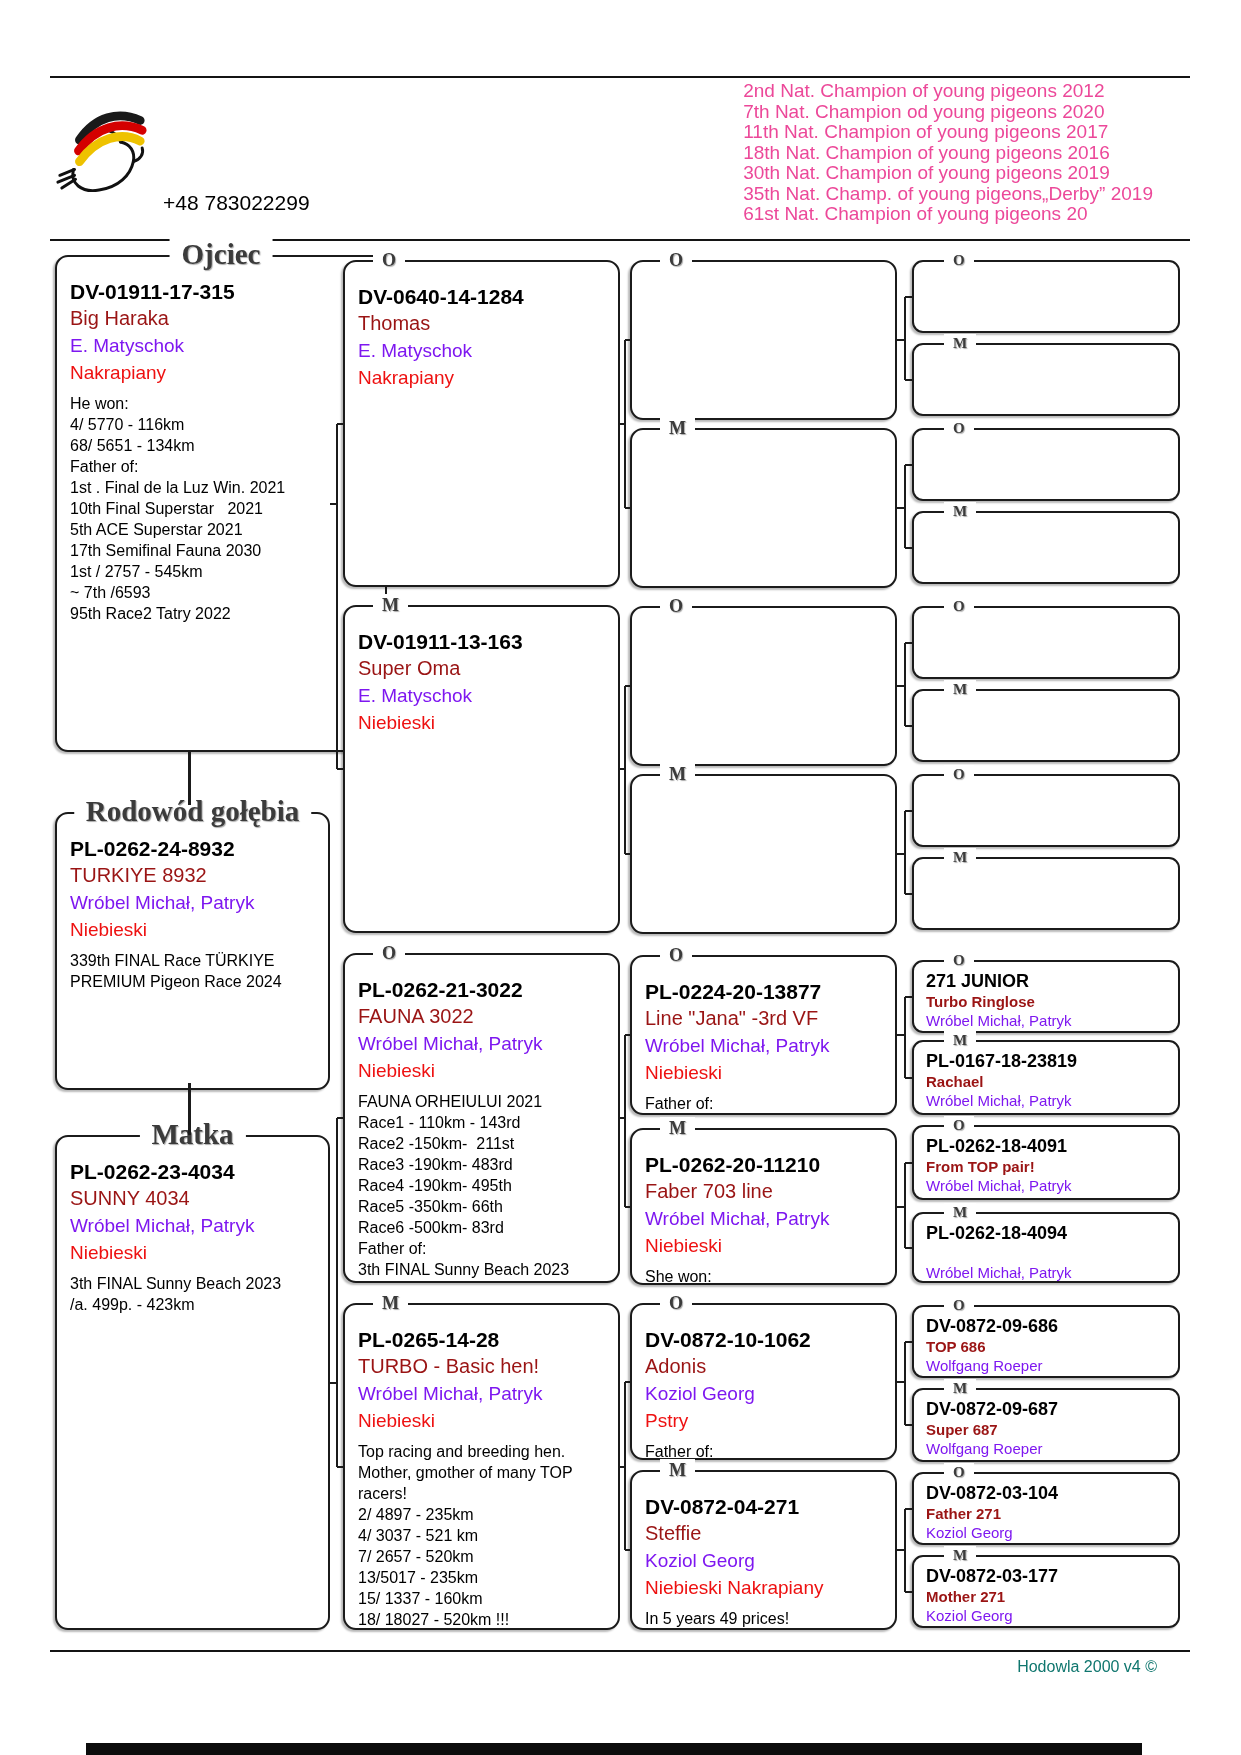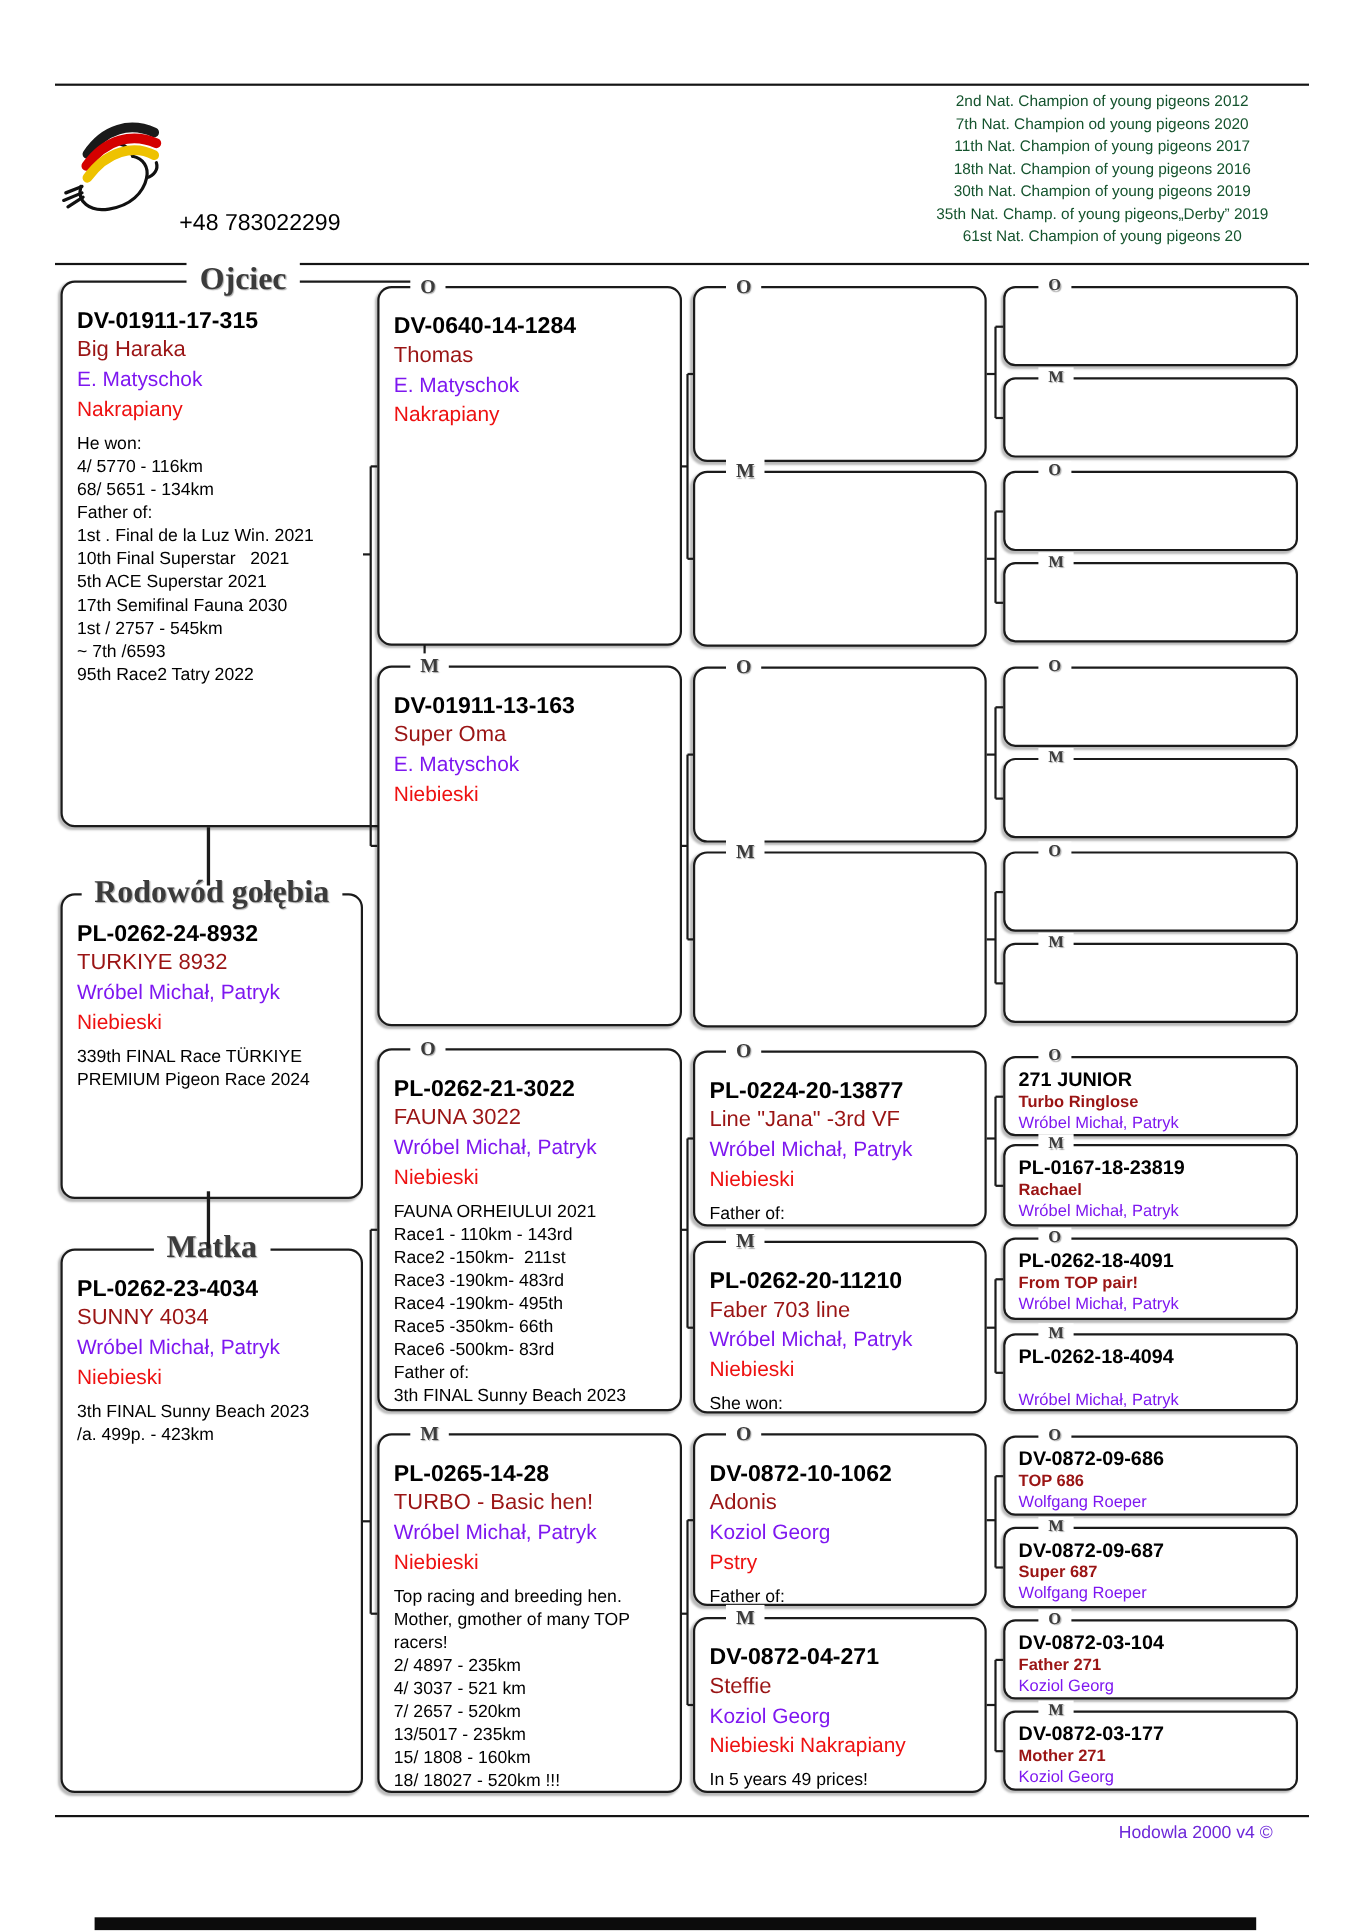--- a/index.html
+++ b/index.html
@@ -8,23 +8,23 @@
   html,body{margin:0;padding:0;background:#fff;}
   .page{position:relative;width:1241px;height:1755px;background:#fff;overflow:hidden;
         font-family:"Liberation Sans",sans-serif;color:#000;}
   .rule{position:absolute;left:50px;width:1140px;height:2px;background:#141414;}
   .rule1{top:76px}.rule2{top:239px}.rule3{top:1650px}
   .logo{position:absolute;left:52px;top:86px;width:98px;height:114px;}
   .title{position:absolute;left:158px;top:88px;margin:0;display:inline-block;
          font-size:40px;font-weight:bold;letter-spacing:.5px;
          border-bottom:3px solid #000;padding:0 6px 3px 0;white-space:nowrap;}
   .phone{position:absolute;left:163px;top:191px;font-size:21px;}
-  .achievements{position:absolute;top:81px;right:88px;text-align:center;
-                font-size:14px;line-height:20.5px;color:#14532d;}
-  .footer-credit{position:absolute;top:1658px;right:84px;font-size:16px;color:#6d28d9;}
+  .achievements{position:absolute;top:81px;right:88px;text-align:left;
+                font-size:19px;line-height:20.5px;color:#ec4899;}
+  .footer-credit{position:absolute;top:1658px;right:84px;font-size:16px;color:#0f766e;}
   .bottom-bar{position:absolute;left:86px;top:1743px;width:1056px;height:12px;background:#0c0c0c;}
 
   .box{position:absolute;background:#fff;border:2px solid #1b1b1b;border-radius:13px;
        box-shadow:-2px 2px 2px rgba(0,0,0,.28);
        padding:22px 10px 0 13px;box-sizing:border-box;}
   .box-label{position:absolute;top:-13px;left:28px;background:#fff;padding:0 9px;
              font-family:"Liberation Serif",serif;font-weight:bold;font-size:18px;line-height:22px;
              color:#3b3b3b;text-shadow:1px 1px 1px #aaa;white-space:nowrap;}
   .big .box-label{left:50%;transform:translateX(-50%);font-size:29px;line-height:34px;top:-20px;padding:0 12px;}
   .ring{font-size:21px;font-weight:bold;color:#000;line-height:26px;white-space:nowrap;}
@@ -156,21 +156,21 @@
     <div class="owner">Wróbel Michał, Patryk</div>
     <div class="trait">Niebieski</div>
     <div class="details">
           <div class="detail-line">Top racing and breeding hen.</div>
           <div class="detail-line">Mother, gmother of many TOP</div>
           <div class="detail-line">racers!</div>
           <div class="detail-line">2/ 4897 - 235km</div>
           <div class="detail-line">4/ 3037 - 521 km</div>
           <div class="detail-line">7/ 2657 - 520km</div>
           <div class="detail-line">13/5017 - 235km</div>
-          <div class="detail-line">15/ 1808 - 160km</div>
+          <div class="detail-line">15/ 1337 - 160km</div>
           <div class="detail-line">18/ 18027 - 520km !!!</div>
         </div>
   </div>
       <div class="box g3" style="left: 630px; top: 260px; width: 267px; height: 160px;">
     <span class="box-label">O</span>
     <div class="ring"></div>
     <div class="pname"></div>
     <div class="owner"></div>
     <div class="trait"></div>
     <div class="details"></div>

